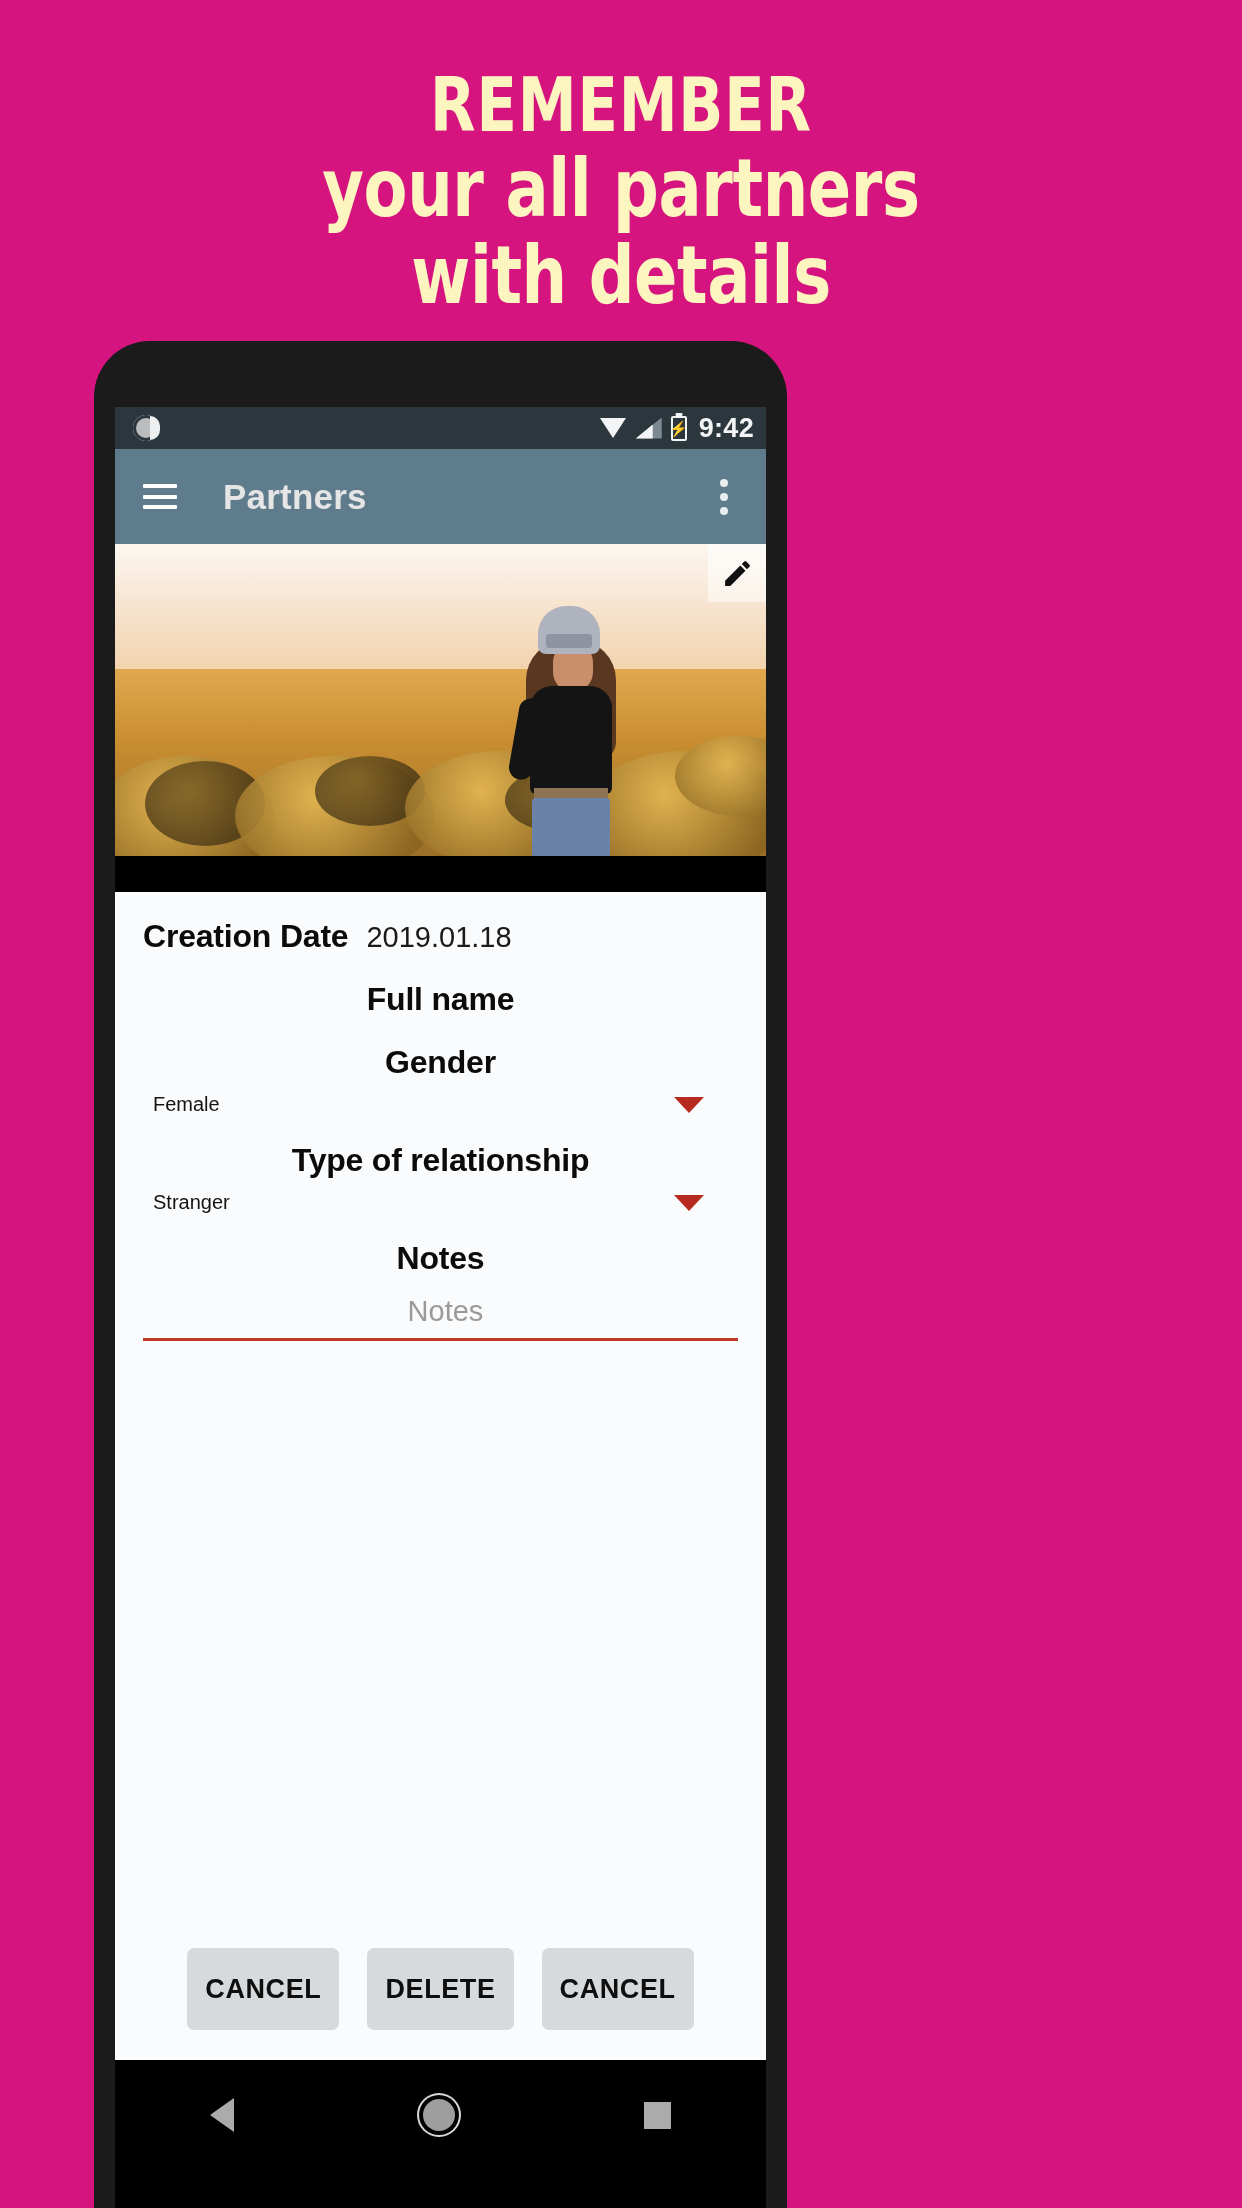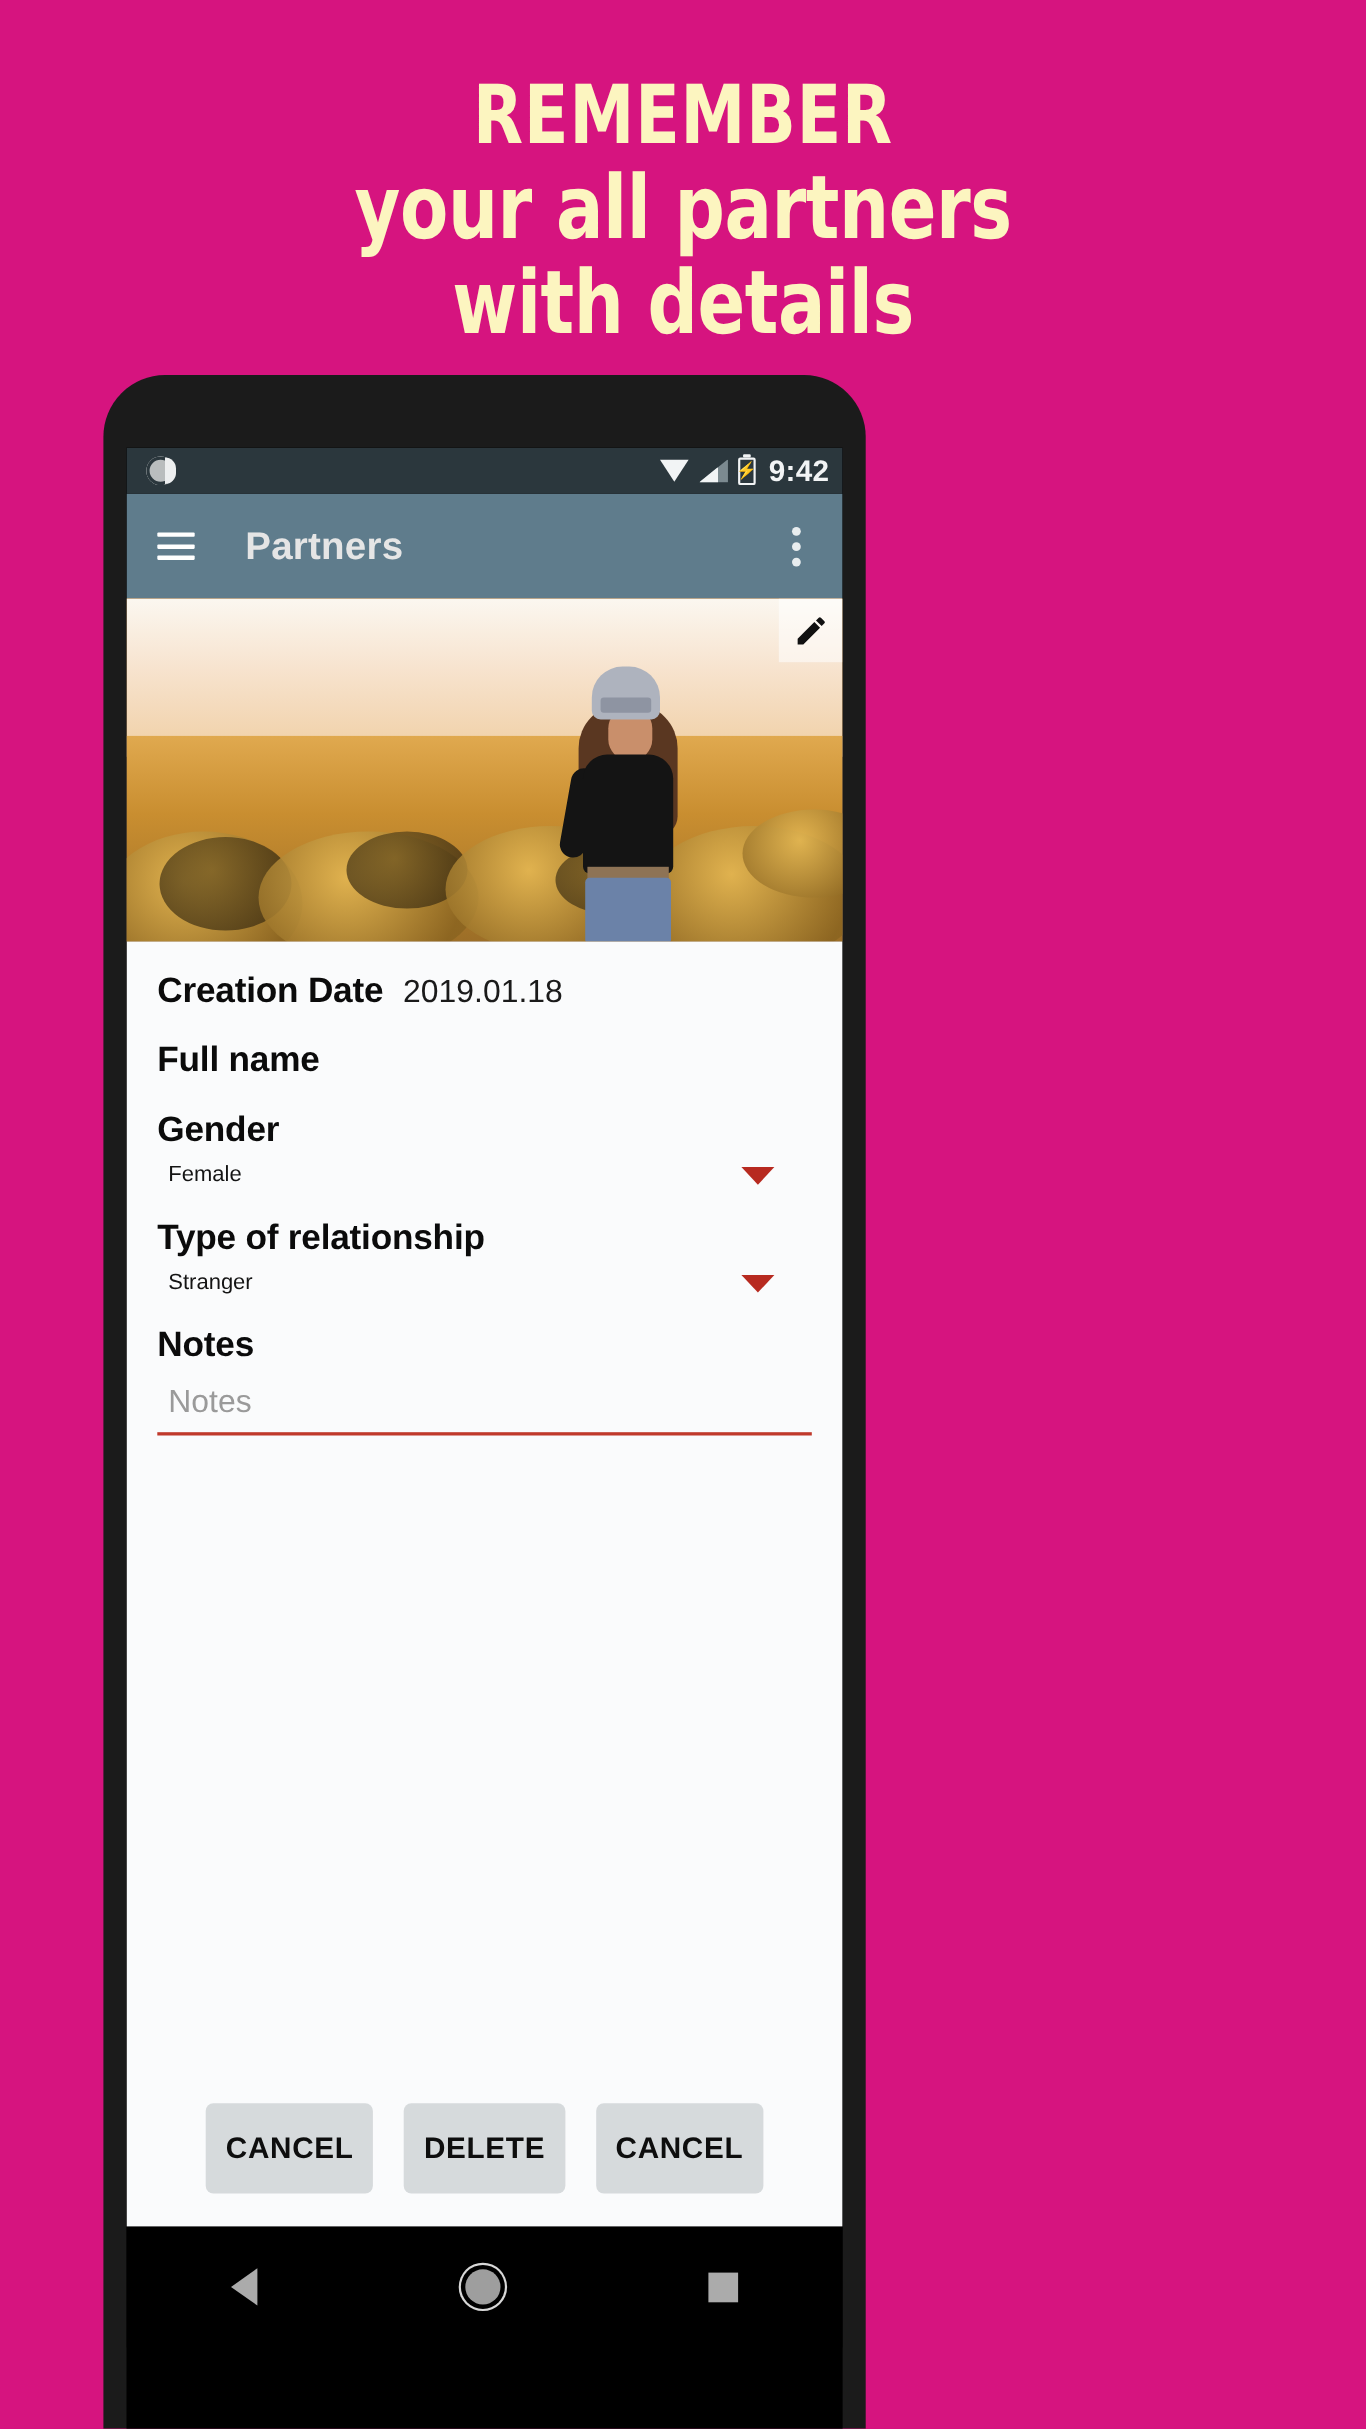--- a/index.html
+++ b/index.html
@@ -202,29 +202,30 @@
     display:flex; align-items:center; justify-content:center;
   }
   .edit-fab svg { width: 33px; height: 33px; display:block; }
 
   
   .form {
     background: #FAFBFC;
     padding: 26px 28px 0 28px;
     height: 1168px;
     position: relative;
+    margin-top: 36px;
   }
   .row-inline { display:flex; align-items:baseline; gap: 18px; }
   .label-bold {
     font-size: 32px; font-weight: bold; color: #0B0B0B;
     letter-spacing: -0.2px;
   }
   .value-plain { font-size: 29px; color: #1A1A1A; }
 
-  .field { margin-top: 26px; }
+  .field { margin-top: 26px; text-align: center; }
   .field-label {
     font-size: 32px; font-weight: bold; color: #0B0B0B;
     letter-spacing: -0.2px;
   }
   .input-line {
     margin-top: 18px;
     border-bottom: 3px solid #C0392B;
     padding: 0 0 10px 10px;
   }
   .input-line .txt { font-size: 29px; color: #141414; }

